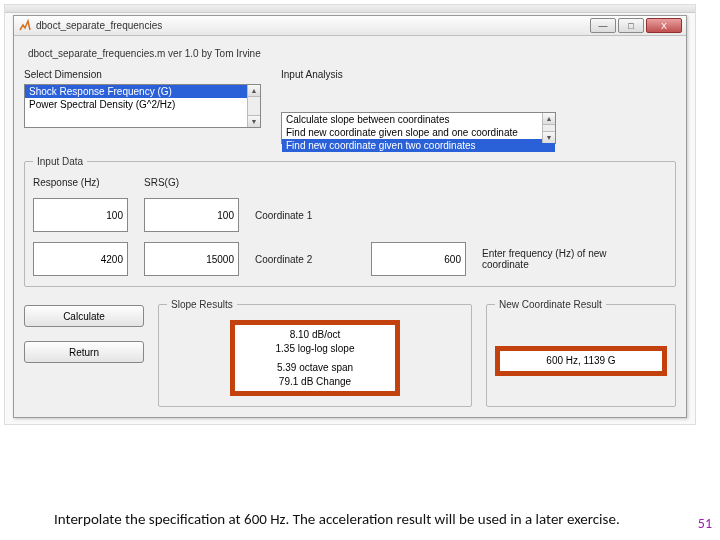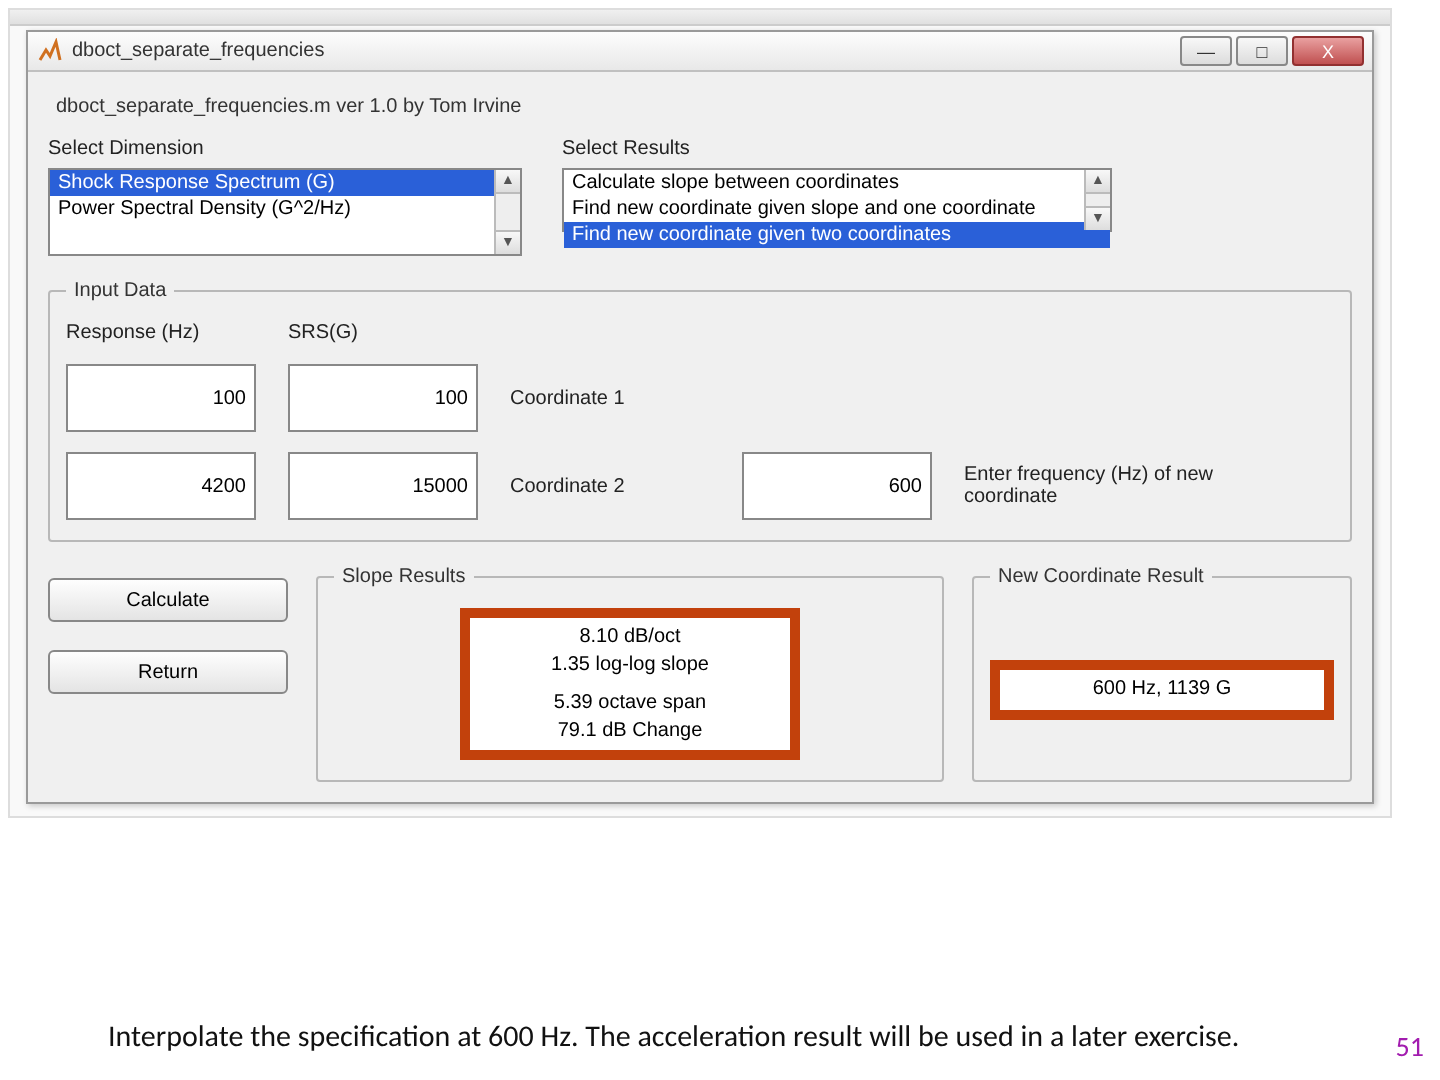--- a/index.html
+++ b/index.html
@@ -163,33 +163,33 @@
     </div>
 
     <div class="window-body">
       <div class="program-title">dboct_separate_frequencies.m ver 1.0  by Tom Irvine</div>
 
       <div class="row">
         <div class="col" style="width:237px;">
           <div class="lbl">Select Dimension</div>
           <div class="listbox" style="height:44px;">
             <div class="lb-items">
-              <div class="lb-item selected">Shock Response Spectrum (G)</div>
+              <div class="lb-item selected">Shock Response Frequency (G)</div>
               <div class="lb-item">Power Spectral Density (G^2/Hz)</div>
             </div>
             <div class="lb-scroll">
               <div class="sb-btn">▲</div>
               <div class="sb-btn down">▼</div>
             </div>
           </div>
         </div>
 
         <div class="col" style="width:275px;">
-          <div class="lbl">Select Results</div>
-          <div class="listbox" style="height:32px;">
+          <div class="lbl">Input Analysis</div>
+          <div class="listbox" style="height:32px;margin-top:28px;">
             <div class="lb-items">
               <div class="lb-item">Calculate slope between coordinates</div>
               <div class="lb-item">Find new coordinate given slope and one coordinate</div>
               <div class="lb-item selected">Find new coordinate given two coordinates</div>
             </div>
             <div class="lb-scroll">
               <div class="sb-btn">▲</div>
               <div class="sb-btn down">▼</div>
             </div>
           </div>

